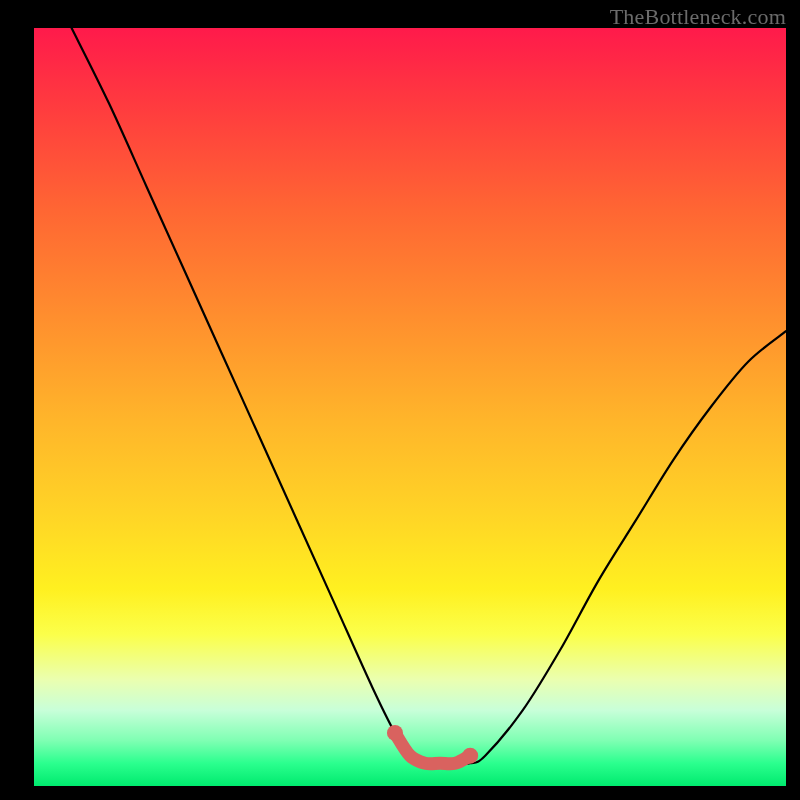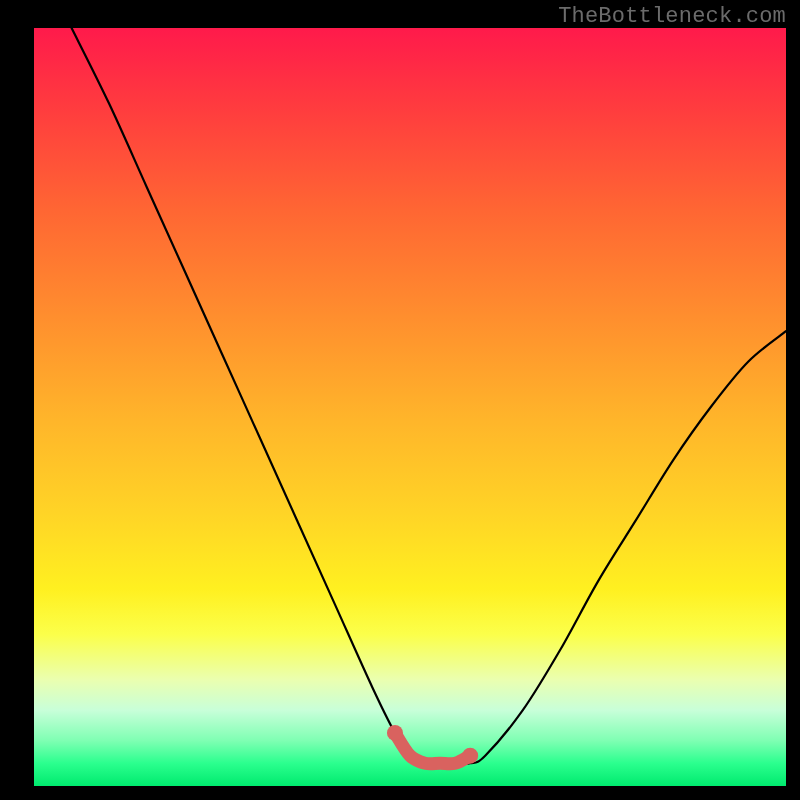--- a/index.html
+++ b/index.html
@@ -38,21 +38,21 @@
       #c8ffd9 90%,
       #7fffb3 94%,
       #2bff8e 97%,
       #00ea6e 100%
     );
   }
   .watermark {
     position: absolute;
     top: 4px;
     right: 14px;
-    font-family: Liberation Mono, monospace;
+    font-family: Liberation Serif, serif;
     font-size: 22px;
     color: #6b6b6b;
     letter-spacing: 0.2px;
     user-select: none;
   }
   svg.curve {
     position: absolute;
     left: 0;
     top: 0;
     width: 752px;

